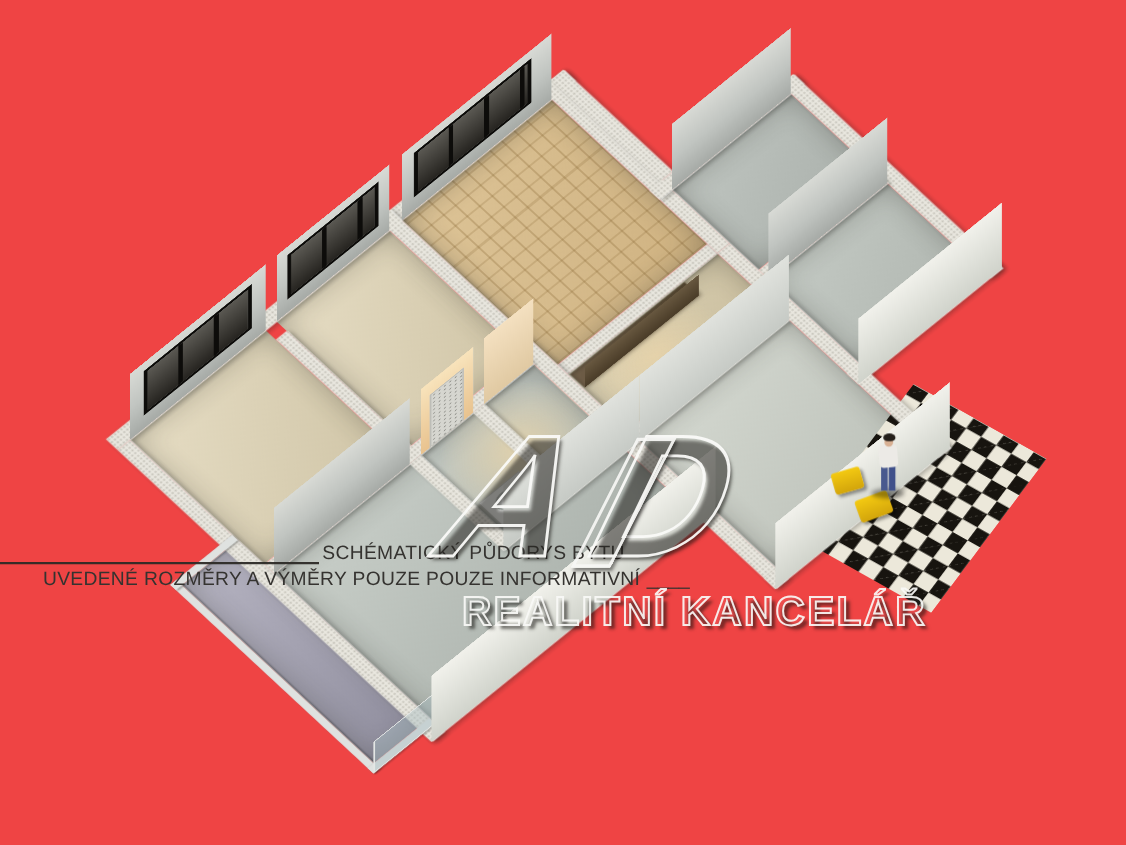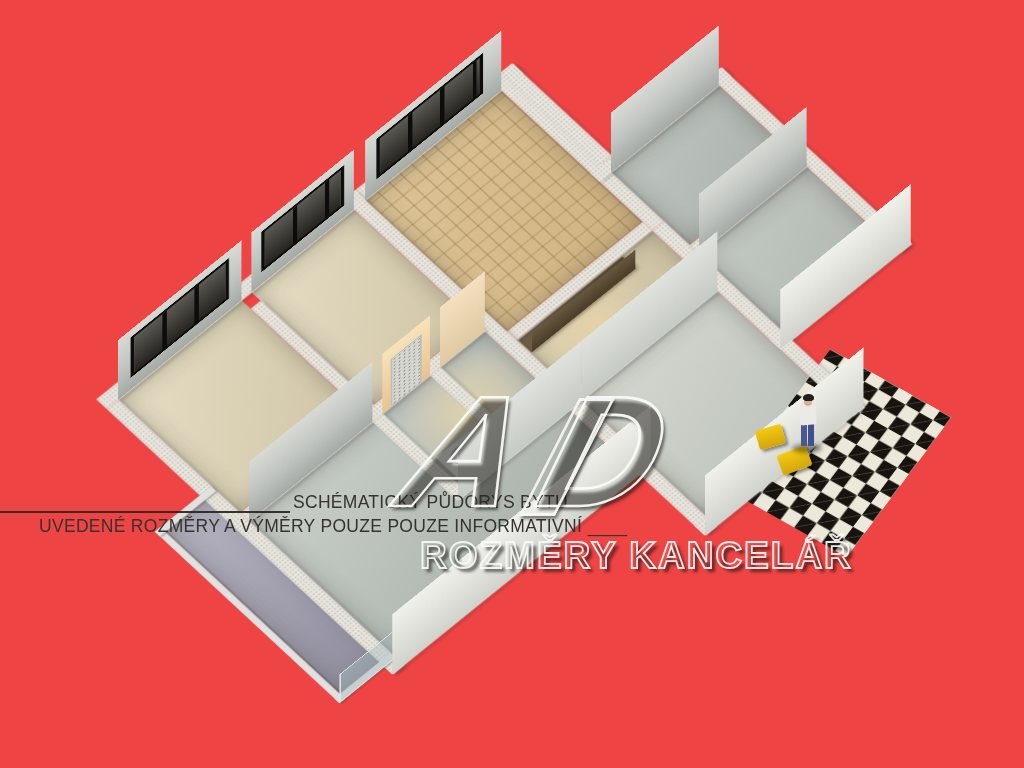--- a/index.html
+++ b/index.html
@@ -249,15 +249,15 @@
     <div class="cap-rule" style="width:290px;"></div>
     <div class="cap-text">SCHÉMATICKÝ PŮDORYS BYTU</div>
   </div>
   <div class="caption-row" style="left:36px;top:518px;">
     <div class="cap-text">UVEDENÉ ROZMĚRY A VÝMĚRY POUZE POUZE INFORMATIVNÍ</div>
     <div class="cap-text" style="letter-spacing:0;">____</div>
   </div>
 
   <div class="wm" id="wm-ad">AD</div>
   <div id="wm-slash" class="ov" style="position:absolute;"></div>
-  <div class="wm" id="wm-kancelar">ROZMĚRY KANCELÁŘ</div>
+  <div class="wm" id="wm-kancelar">REALITNÍ KANCELÁŘ</div>
 
 </div>
 
 </body></html>

